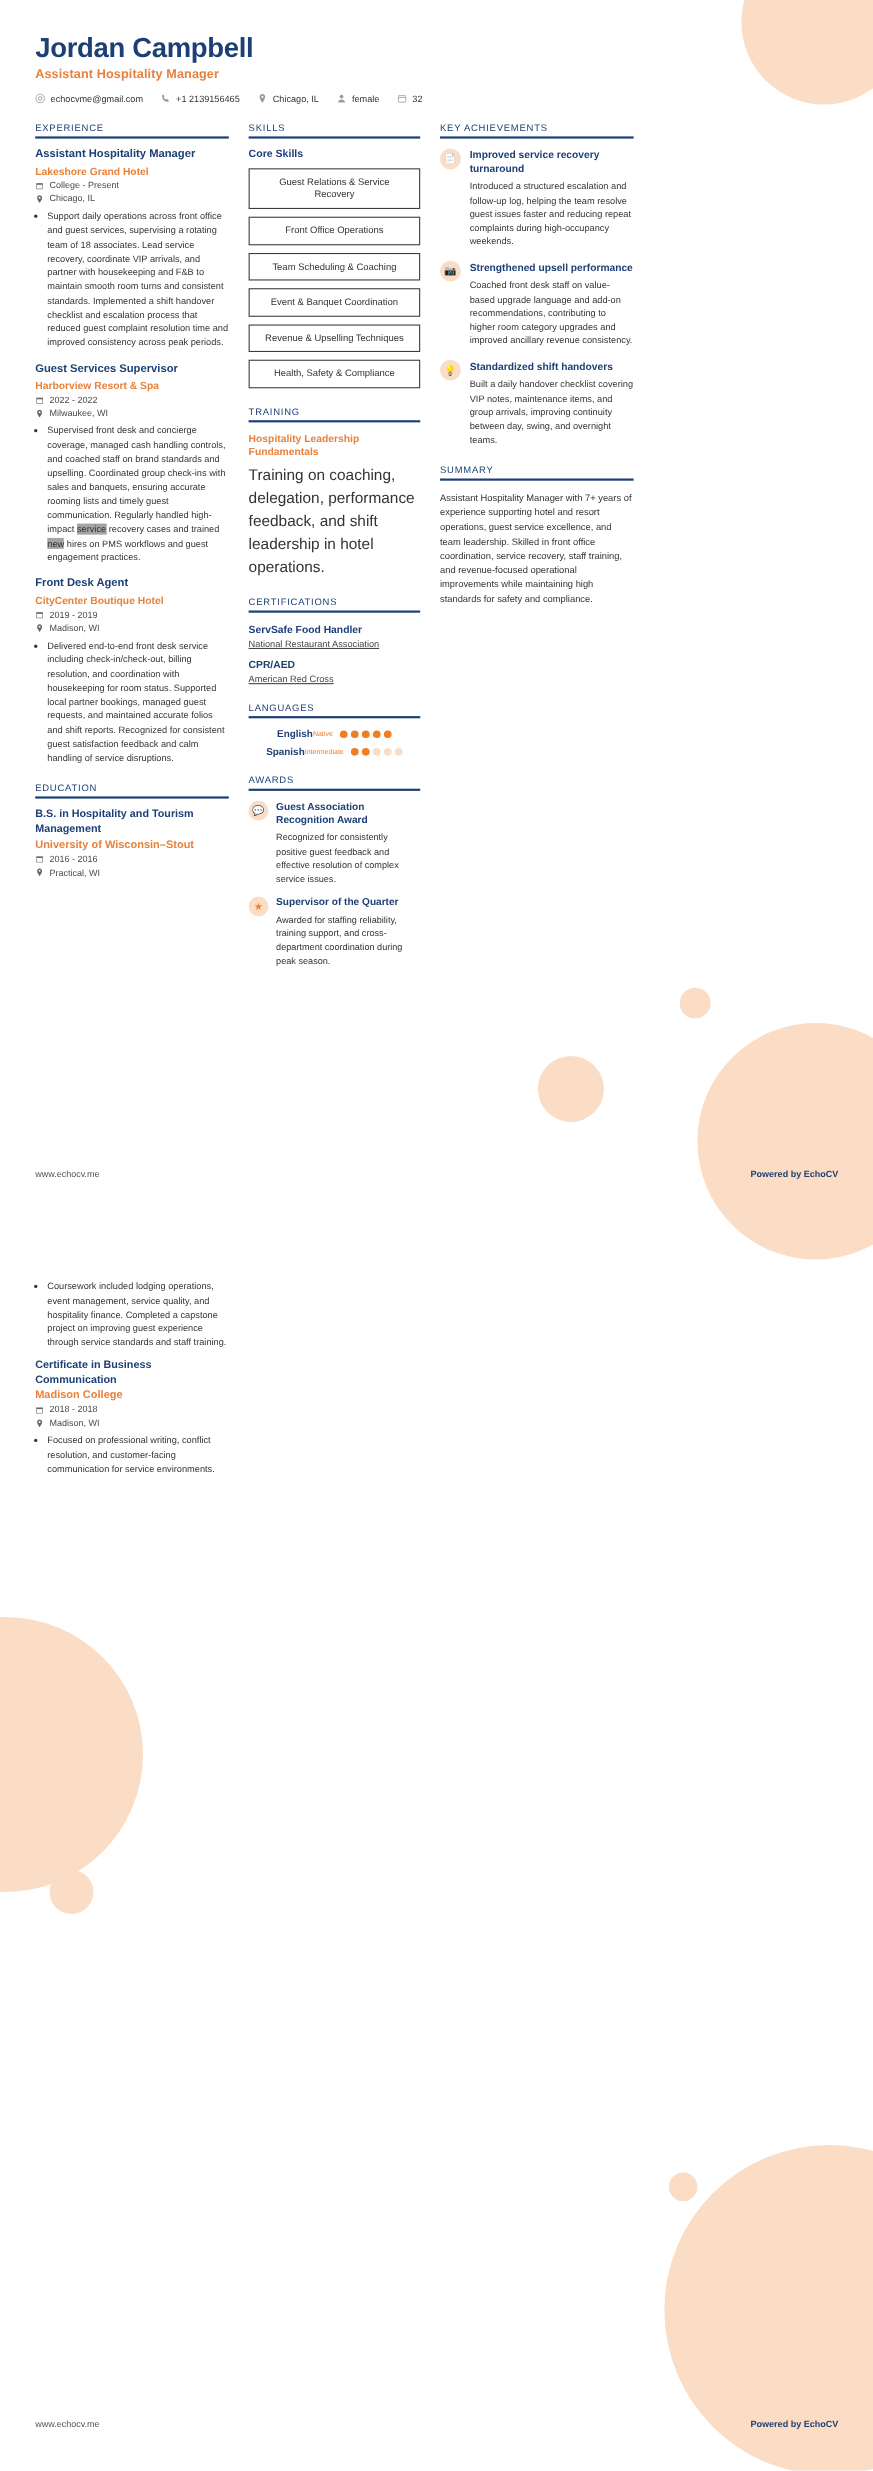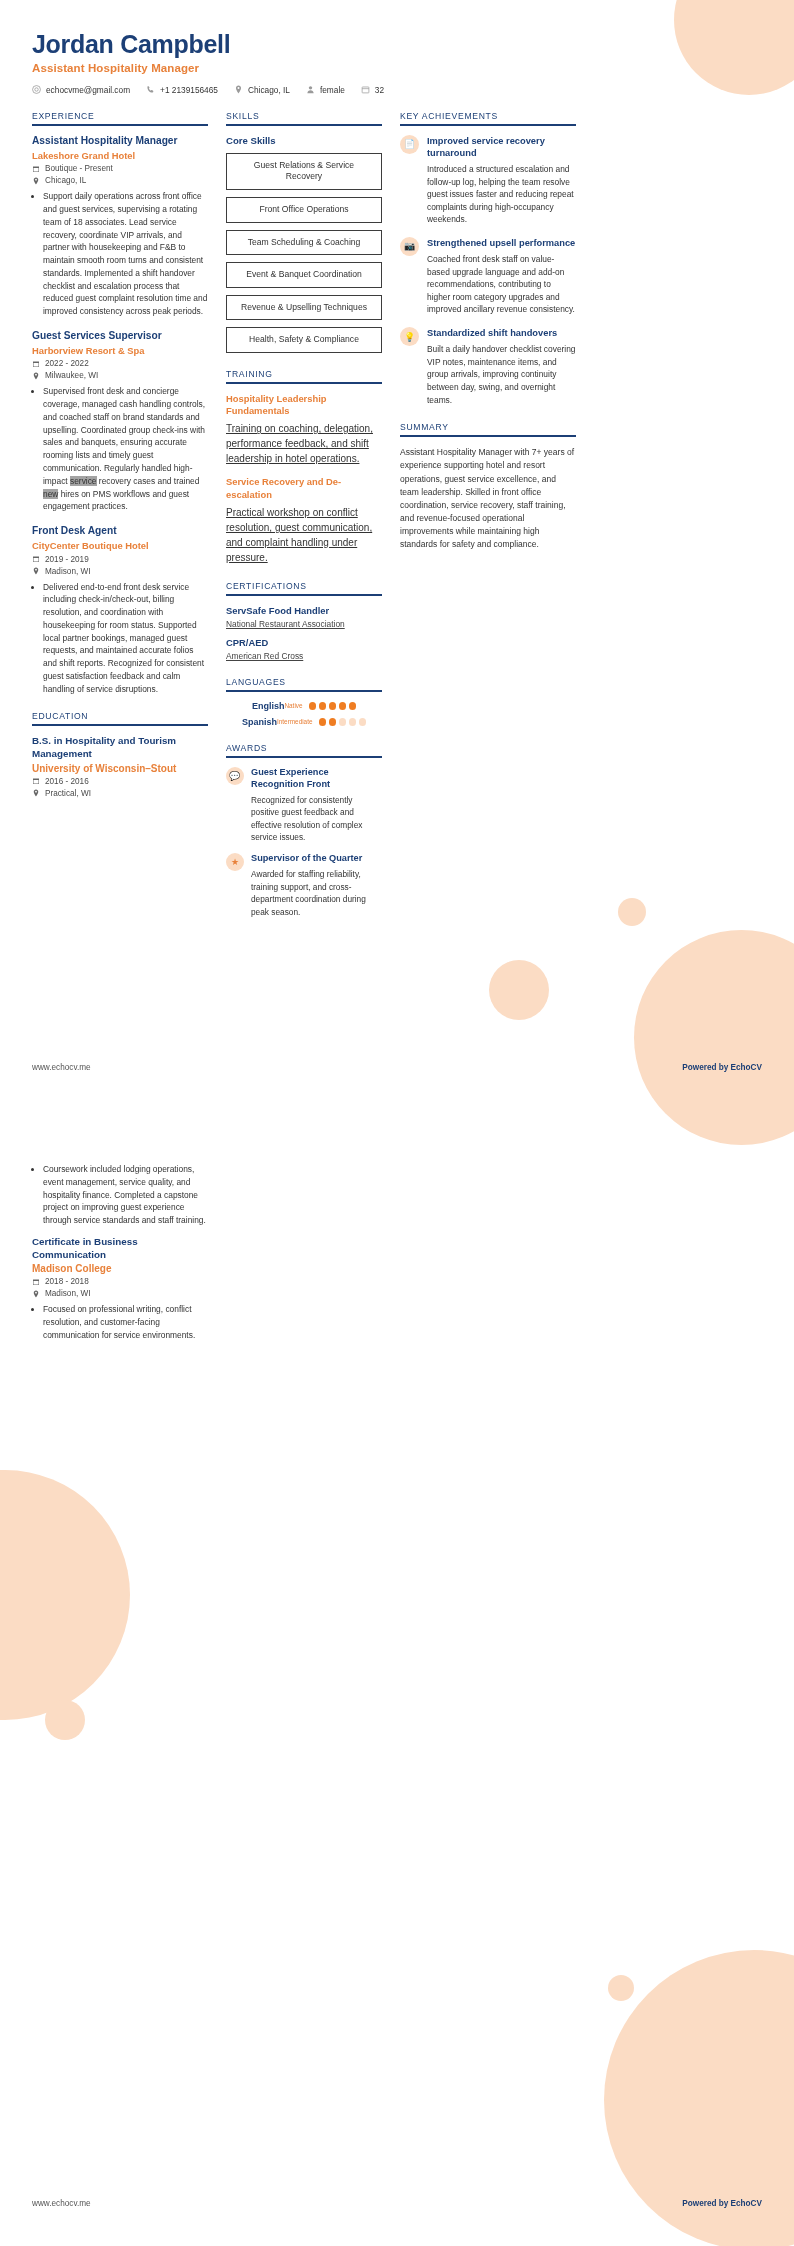--- a/index.html
+++ b/index.html
@@ -68,21 +68,21 @@
   .hl { background: #a3a3a3; }
 
   
   .pill {
     border: 1px solid #3d3d3d; padding: 6px 8px; font-size: 8.6px;
     color: #333; margin-bottom: 7px; line-height: 1.35; text-align: center;
   }
   .sub-head { font-size: 9.6px; font-weight: bold; color: #1c3f76; margin-bottom: 7px; }
 
   .tr-title { font-size: 9.4px; font-weight: bold; color: #e8813a; line-height: 1.3; }
-  .tr-desc { font-size: 10px; color: #333; line-height: 1.5; margin: 4px 0 10px 0; text-decoration: underline; }
+  .tr-desc { font-size: 14px; color: #333; line-height: 1.5; margin: 4px 0 10px 0; }
 
   .cert-name { font-size: 9.4px; font-weight: bold; color: #1c3f76; margin-top: 2px; }
   .cert-org { font-size: 8.4px; color: #444; margin: 3px 0 8px 0; text-decoration: underline; }
 
   .lang-row { display: flex; align-items: center; justify-content: center; margin-bottom: 6px; }
   .lang-name { font-size: 9px; color: #1c3f76; font-weight: bold; }
   .lang-right { display: flex; align-items: center; gap: 6px; }
   .lang-level { font-size: 6.4px; color: #e8813a; }
   .dots { display: flex; gap: 2.5px; }
   .dot { width: 7.5px; height: 7.5px; border-radius: 50%; background: #fbdcc4; }
@@ -187,21 +187,21 @@
           <div class="sec-rule"></div>
 
           <div class="job">
             <div class="job-title">Assistant Hospitality Manager</div>
             <div class="job-org">Lakeshore Grand Hotel</div>
             <div class="meta">
               <svg width="8" height="8" viewBox="0 0 16 16">
                   <rect x="2" y="3" width="12" height="11" fill="#666"></rect>
                   <rect x="3" y="6" width="10" height="7" fill="#fff"></rect>
                 </svg>
-              <span>Boutique - Present</span>
+              <span>College - Present</span>
             </div>
             <div class="meta">
               <svg width="8" height="8" viewBox="0 0 16 16">
                   <path fill="#666" d="M8 1C5.5 1 3.5 3 3.5 5.5 3.5 9 8 15 8 15s4.5-6 4.5-9.5C12.5 3 10.5 1 8 1zm0 6.2a1.8 1.8 0 110-3.6 1.8 1.8 0 010 3.6z"></path>
                 </svg>
               <span>Chicago, IL</span>
             </div>
             <ul class="bullets">
               <li>Support daily operations across front office and guest services, supervising a rotating team of 18 associates. Lead service recovery, coordinate VIP arrivals, and partner with housekeeping and F&amp;B to maintain smooth room turns and consistent standards. Implemented a shift handover checklist and escalation process that reduced guest complaint resolution time and improved consistency across peak periods.</li>
             </ul>
@@ -286,24 +286,20 @@
           <div class="pill">Health, Safety &amp; Compliance</div>
         </div>
 
         <div class="sec">
           <div class="sec-title">TRAINING</div>
           <div class="sec-rule"></div>
           <div>
             <div class="tr-title">Hospitality Leadership Fundamentals</div>
             <div class="tr-desc">Training on coaching, delegation, performance feedback, and shift leadership in hotel operations.</div>
           </div>
-          <div>
-            <div class="tr-title">Service Recovery and De-escalation</div>
-            <div class="tr-desc">Practical workshop on conflict resolution, guest communication, and complaint handling under pressure.</div>
-          </div>
         </div>
 
         <div class="sec">
           <div class="sec-title">CERTIFICATIONS</div>
           <div class="sec-rule"></div>
           <div>
             <div class="cert-name">ServSafe Food Handler</div>
             <div class="cert-org">National Restaurant Association</div>
           </div>
           <div>
@@ -342,21 +338,21 @@
             </span>
           </div>
         </div>
 
         <div class="sec">
           <div class="sec-title">AWARDS</div>
           <div class="sec-rule"></div>
           <div class="award">
             <div class="award-ico">💬</div>
             <div>
-              <div class="award-title">Guest Experience Recognition Front</div>
+              <div class="award-title">Guest Association Recognition Award</div>
               <div class="award-desc">Recognized for consistently positive guest feedback and effective resolution of complex service issues.</div>
             </div>
           </div>
           <div class="award">
             <div class="award-ico">★</div>
             <div>
               <div class="award-title">Supervisor of the Quarter</div>
               <div class="award-desc">Awarded for staffing reliability, training support, and cross-department coordination during peak season.</div>
             </div>
           </div>

